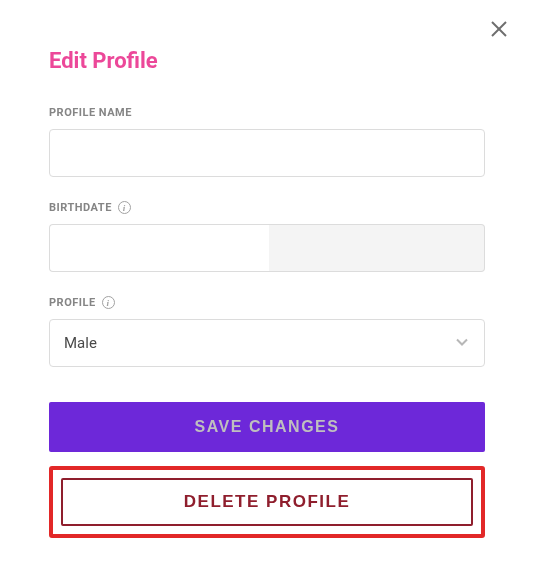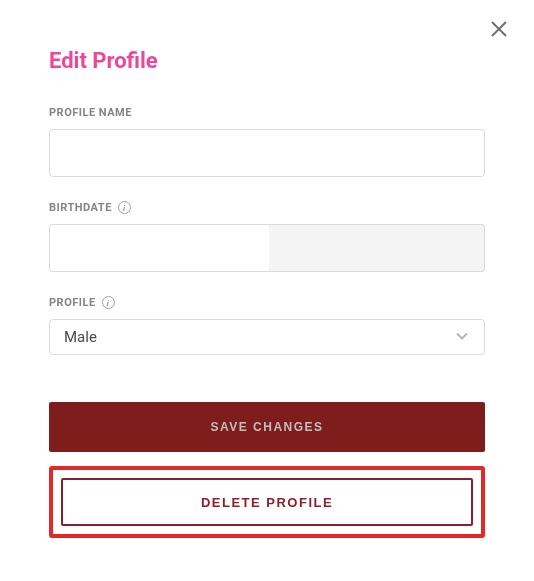--- a/index.html
+++ b/index.html
@@ -106,21 +106,21 @@
       border-left: none;
       border-radius: 0 4px 4px 0;
       background: #f4f4f4;
     }
     .select-wrap {
       position: relative;
       width: 100%;
     }
     .select-input {
       width: 100%;
-      height: 36px;
+      height: 48px;
       border: 1px solid #dcdcdc;
       border-radius: 4px;
       background: #fff;
       padding: 0 14px;
       font-size: 15px;
       color: #4a4a4a;
       outline: none;
       appearance: none;
       display: flex;
       align-items: center;
@@ -142,43 +142,43 @@
     }
     .buttons {
       position: absolute;
       top: 402px;
       left: 49px;
       width: 436px;
     }
     .save-btn {
       width: 100%;
       height: 50px;
-      background: #7f1d1d;
+      background: #6d28d9;
       border: none;
       border-radius: 2px;
       color: #bfbfbf;
-      font-size: 12px;
+      font-size: 16px;
       font-weight: 700;
       letter-spacing: 1.5px;
       cursor: not-allowed;
       margin-bottom: 14px;
     }
     .delete-highlight {
       border: 4px solid #e22828;
       border-radius: 3px;
       padding: 8px;
     }
     .delete-btn {
       width: 100%;
       height: 48px;
       background: #fff;
       border: 2px solid #8f1e2d;
       border-radius: 2px;
       color: #8f1e2d;
-      font-size: 13px;
+      font-size: 17px;
       font-weight: 700;
       letter-spacing: 1.5px;
       cursor: pointer;
       text-align: center;
     }
   </style>
 </head>
 <body>
 
 <div class="close-btn">

